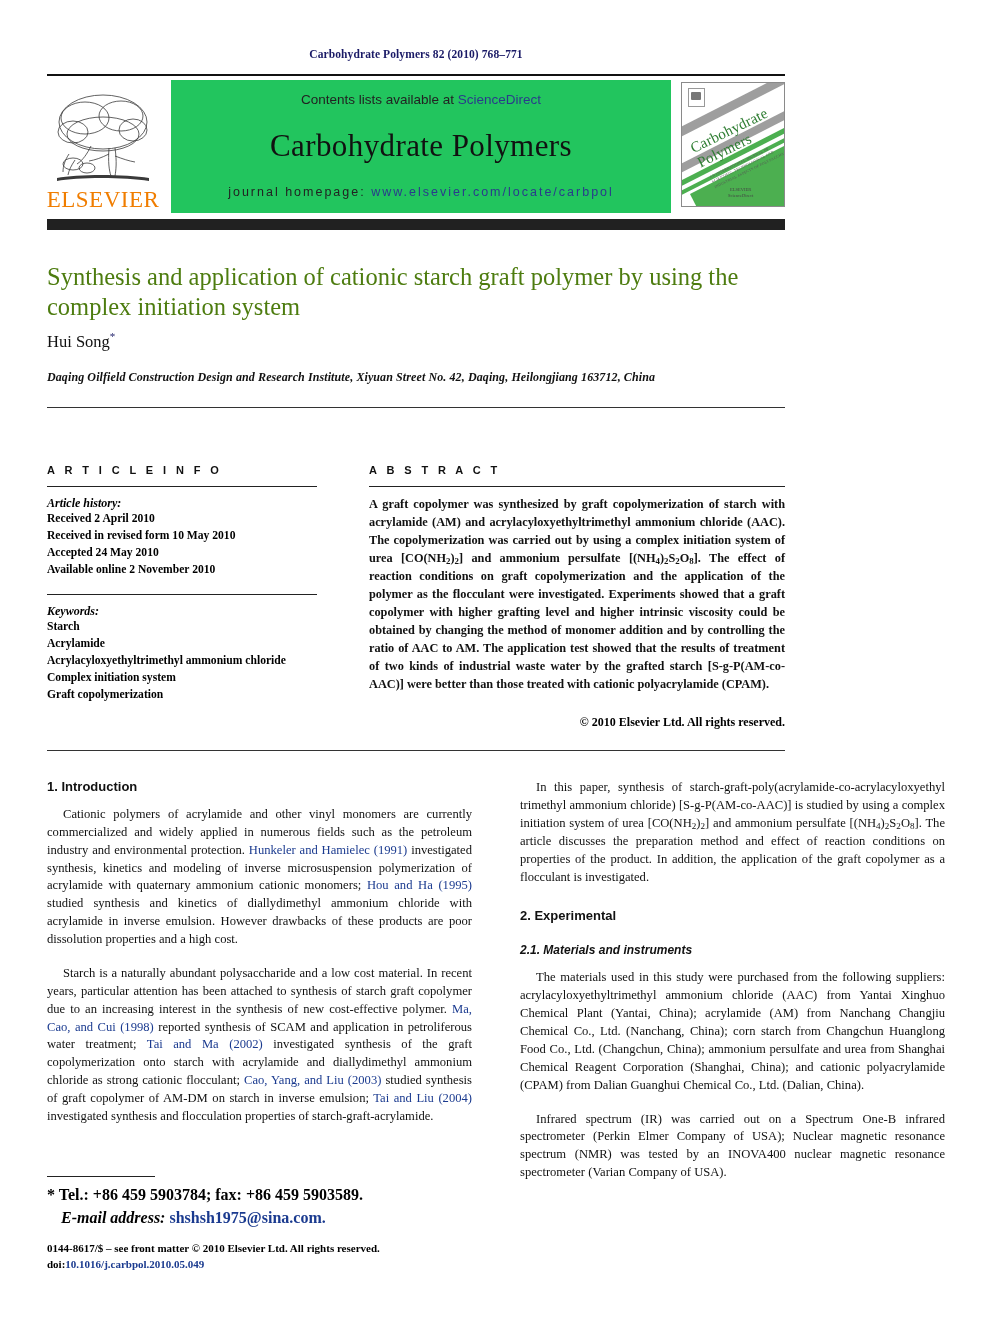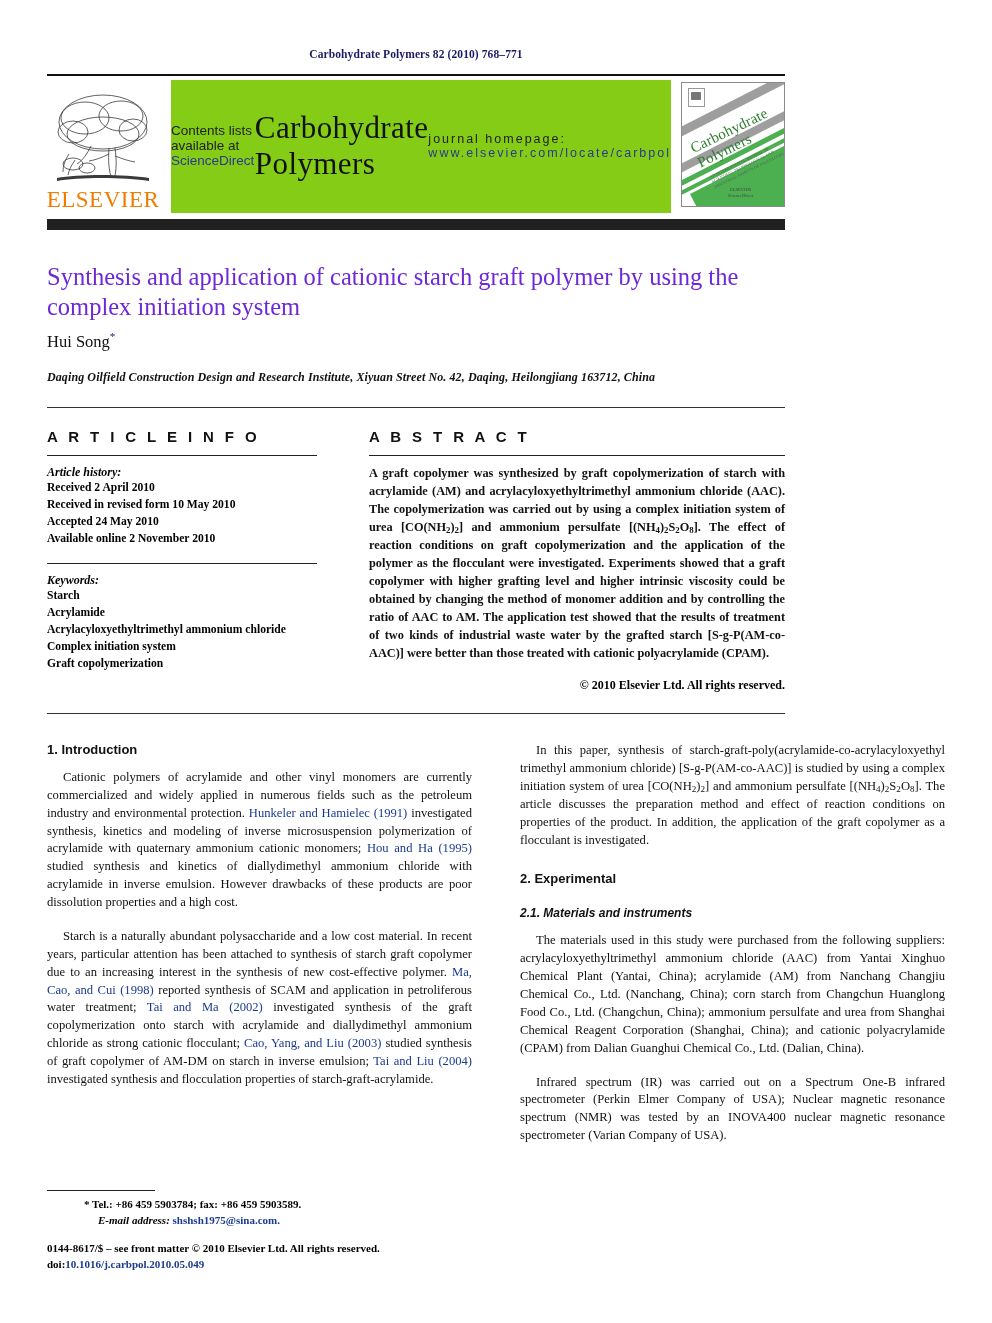--- a/index.html
+++ b/index.html
@@ -62,24 +62,24 @@
   .elsevier-word {
     font-family: "Liberation Serif", serif;
     color: #f07d00;
     font-size: 23px;
     letter-spacing: 0.5px;
     line-height: 1;
     font-weight: 400;
   }
   .journal-band {
     flex: 1 1 auto;
-    background: #84cc16;
+    background: #22c55e;
     margin: 0 10px 0 12px;
     display: flex;
-    flex-direction: row;
+    flex-direction: column;
     justify-content: space-between;
     align-items: center;
     padding: 12px 0 14px 0;
     box-sizing: border-box;
   }
   .contents-line {
     font-size: 13.5px;
     font-family: "Liberation Sans", sans-serif;
     color: #222;
   }
@@ -172,21 +172,21 @@
   }
 
   
   .title-block {
     padding-top: 32px;
   }
   .paper-title {
     font-family: "Liberation Serif", serif;
     font-size: 24.5px;
     line-height: 1.22;
-    color: #6d28d9;
+    color: #4d7c0f;
     font-weight: 400;
     margin: 0;
   }
   .authors {
     font-family: "Liberation Serif", serif;
     font-size: 16.5px;
     margin-top: 8px;
     color: #111;
   }
   .authors sup {
@@ -217,23 +217,24 @@
     width: 270px;
     flex: 0 0 270px;
     margin-right: 52px;
   }
   .col-abstract {
     flex: 1 1 auto;
   }
   .sec-head {
     font-family: "Liberation Sans", sans-serif;
     font-weight: bold;
-    font-size: 15px;
+    font-size: 11px;
     letter-spacing: 3.4px;
     color: #111;
+    margin-top: 36px;
   }
   .hr-thin {
     border-top: 1.6px solid #222;
     margin: 10px 0 9px 0;
   }
   .info-label {
     font-style: italic;
     font-weight: bold;
     font-size: 12px;
   }
@@ -249,21 +250,21 @@
     font-size: 12.3px;
     line-height: 1.46;
     text-align: justify;
     font-weight: bold;
     color: #111;
   }
   .copyright {
     text-align: right;
     font-size: 12px;
     font-weight: bold;
-    margin-top: 15px;
+    margin-top: 21px;
   }
   .info-abstract-rule {
     border-top: 1px solid #333;
     margin-top: 20px;
   }
 
   
   .body-cols {
     display: flex;
     margin-top: 28px;
@@ -309,24 +310,23 @@
     left: 47px;
     bottom: 50px;
     width: 425px;
   }
   .fn-rule {
     width: 108px;
     border-top: 1.6px solid #222;
     margin-bottom: 6px;
   }
   .fn-line {
-    font-size: 11px;
+    font-size: 16px;
     line-height: 1.45;
     font-weight: bold;
-    margin-left: 37px;
   }
   .fn-line .ital { font-style: italic; }
   .fn-mail { color: #1a3a8f; }
   .issn-block {
     margin-top: 12px;
     font-size: 11px;
     line-height: 1.45;
     font-weight: bold;
   }
   .doi-link { color: #1a3a8f; }

